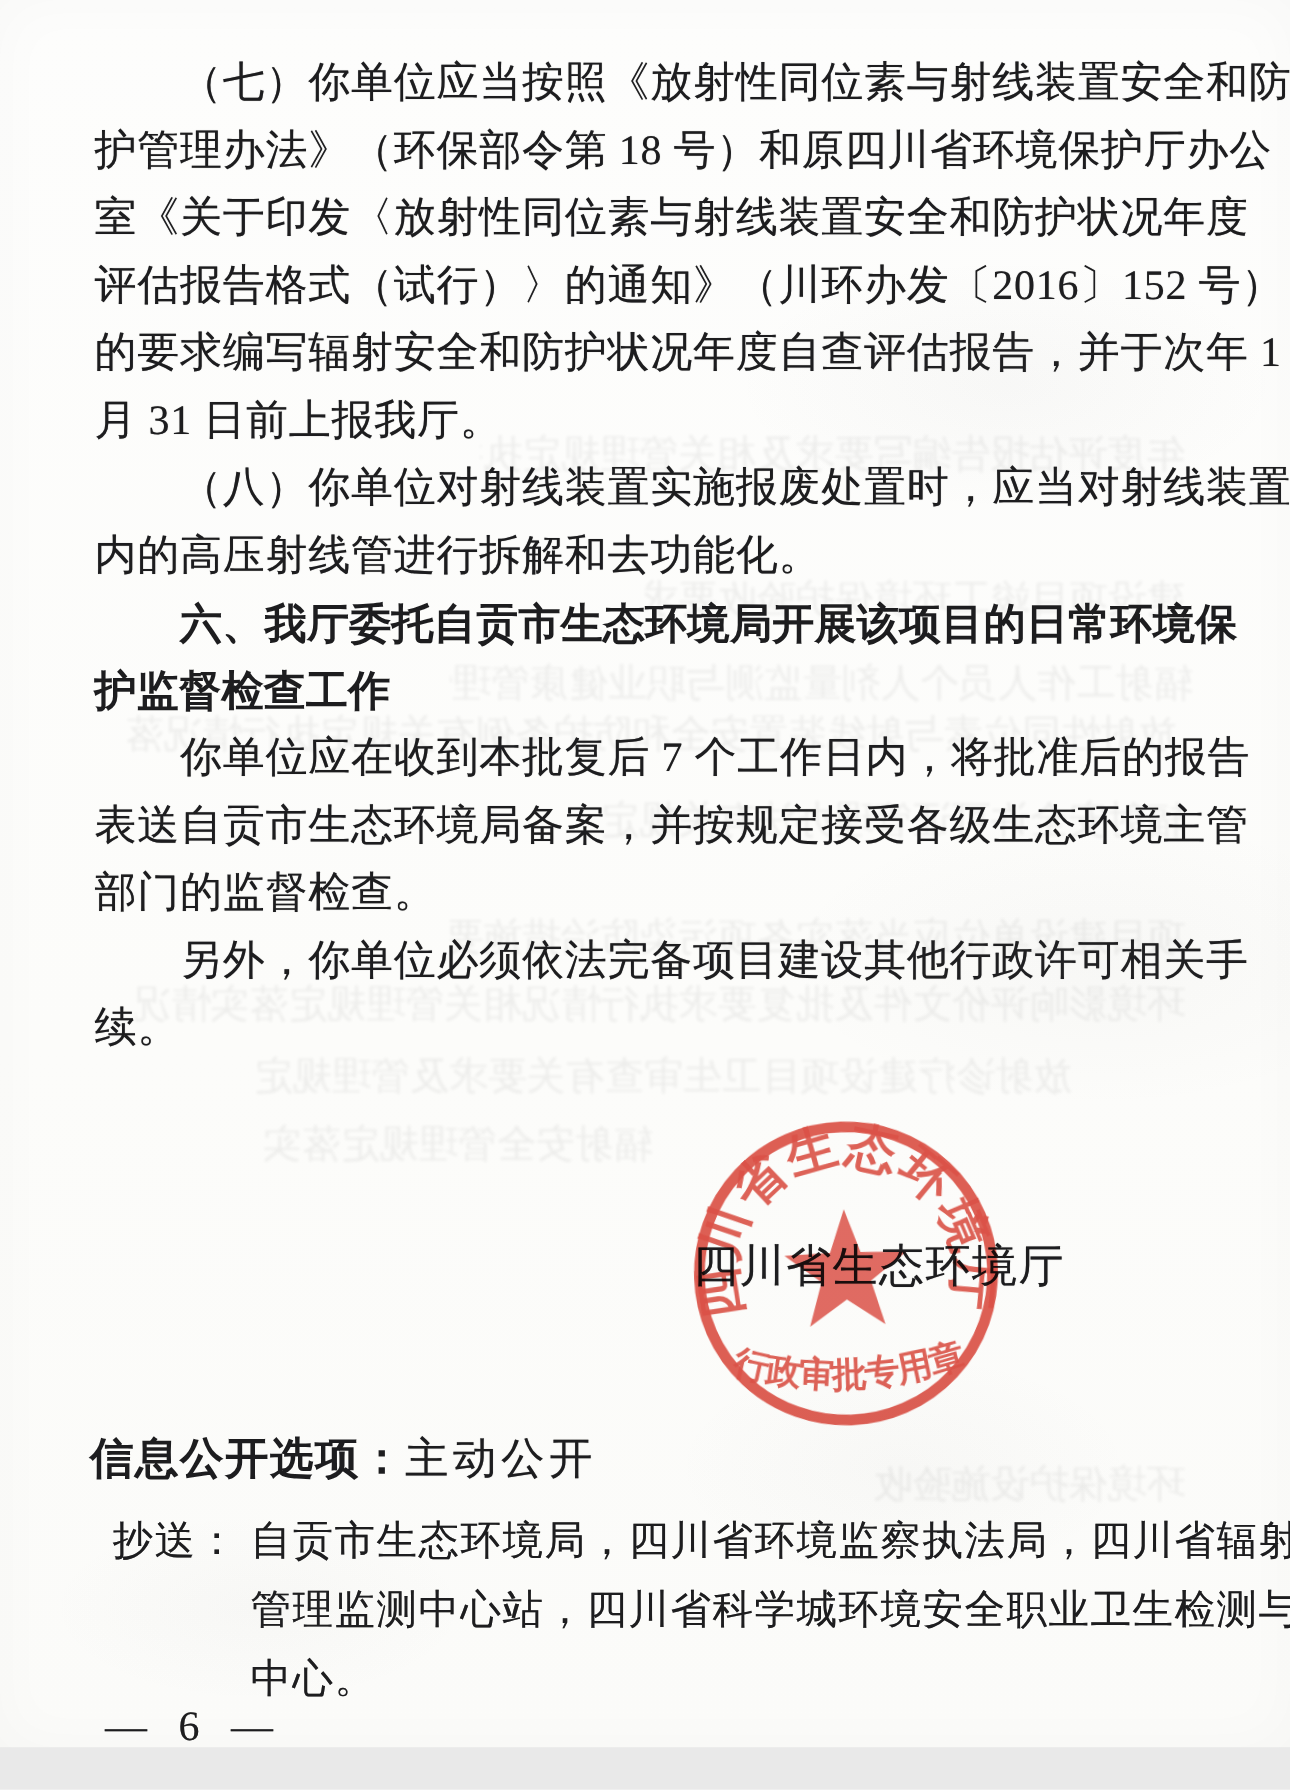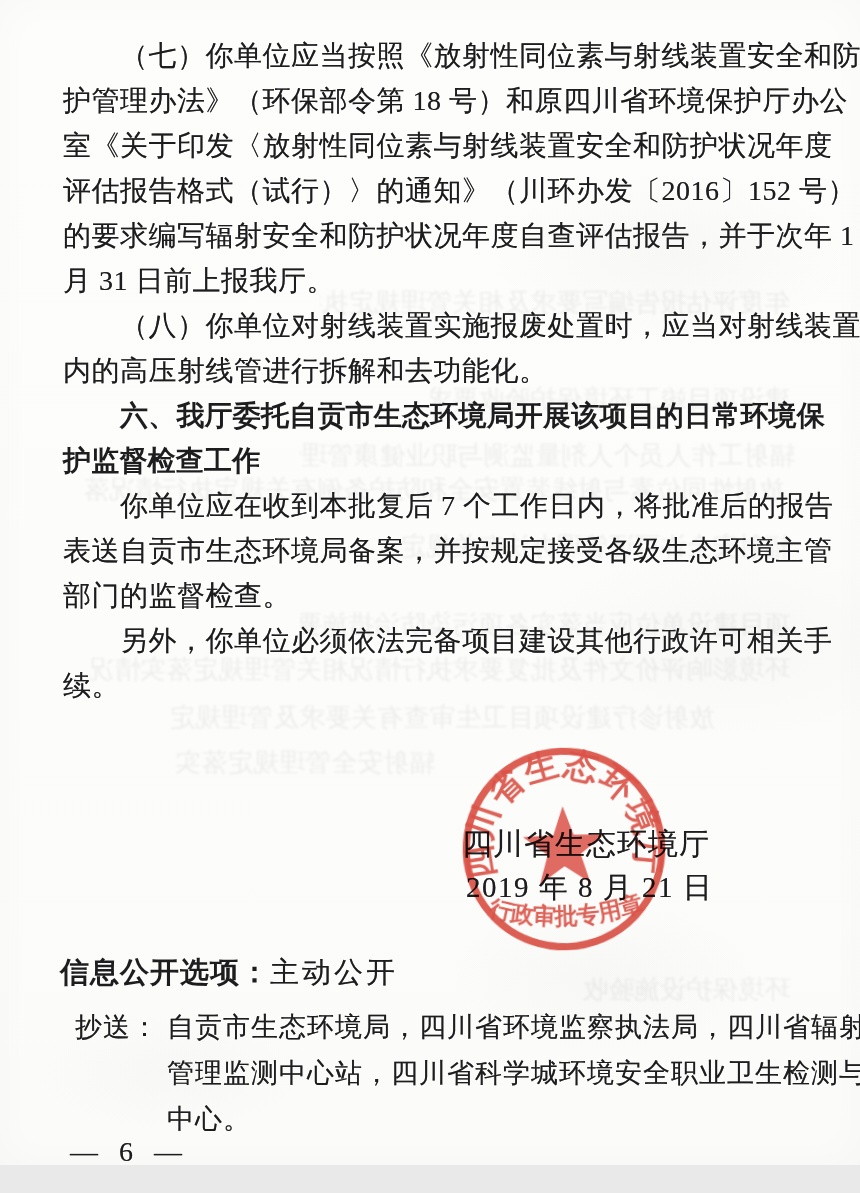--- a/index.html
+++ b/index.html
@@ -94,21 +94,20 @@
       <div class="bline indent bold">六、我厅委托自贡市生态环境局开展该项目的日常环境保</div>
       <div class="bline bold">护监督检查工作</div>
       <div class="bline indent">你单位应在收到本批复后 7 个工作日内，将批准后的报告</div>
       <div class="bline">表送自贡市生态环境局备案，并按规定接受各级生态环境主管</div>
       <div class="bline">部门的监督检查。</div>
       <div class="bline indent">另外，你单位必须依法完备项目建设其他行政许可相关手</div>
       <div class="bline">续。</div>
     </div>
 
   <div class="sig-agency">四川省生态环境厅</div>
-  <div class="sig-date">2019 年 8 月 21 日</div>
 
   <svg class="seal" viewBox="0 0 220 220" xmlns="http://www.w3.org/2000/svg">
     <circle cx="110" cy="110" r="96" fill="none" stroke="#d93a2e" stroke-width="7" opacity="0.92"></circle>
     <polygon points="110,68 120,96.2 149.9,97 126.2,115.3 134.7,144 110,127 85.3,144 93.8,115.3 70.1,97 100,96.2" fill="#d93a2e" opacity="0.85"></polygon>
     <defs>
       <path id="ringPath" d="M 42.3 134.6 A 72 72 0 1 1 177.7 134.6" fill="none"></path>
       <path id="botPath" d="M 32 172 Q 110 196 188 172" fill="none"></path>
     </defs>
     <text font-size="33" fill="#d93a2e" font-family="Liberation Sans, sans-serif" font-weight="700" opacity="0.9">
       <textPath href="#ringPath" startOffset="50%" text-anchor="middle" textLength="276">四川省生态环境厅</textPath>

